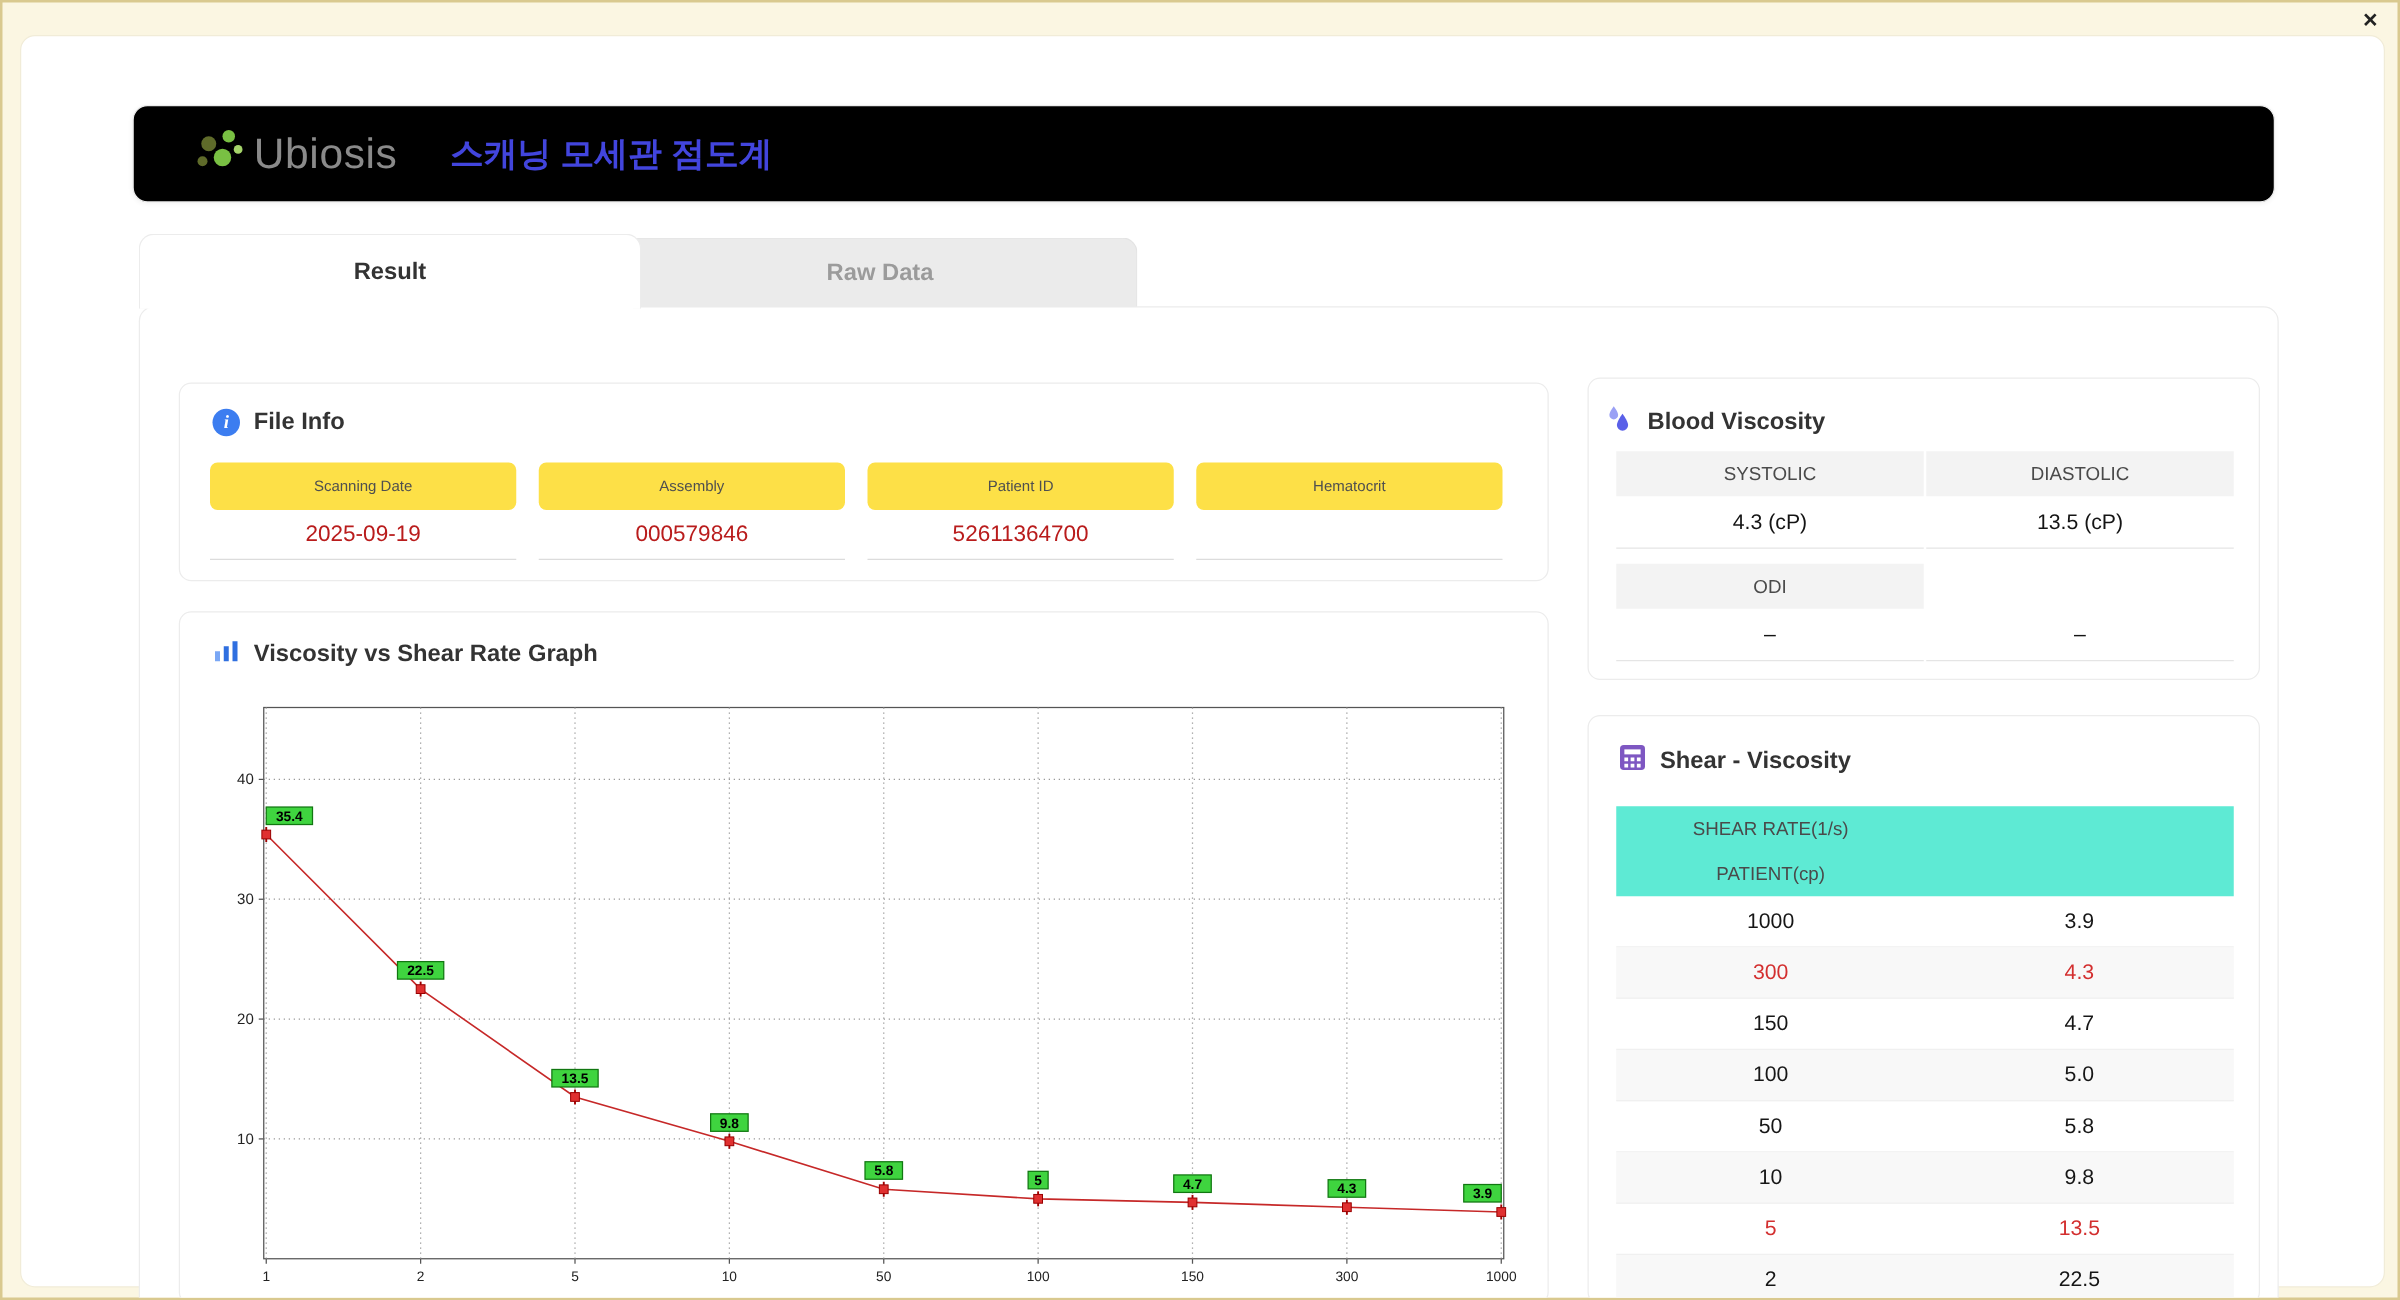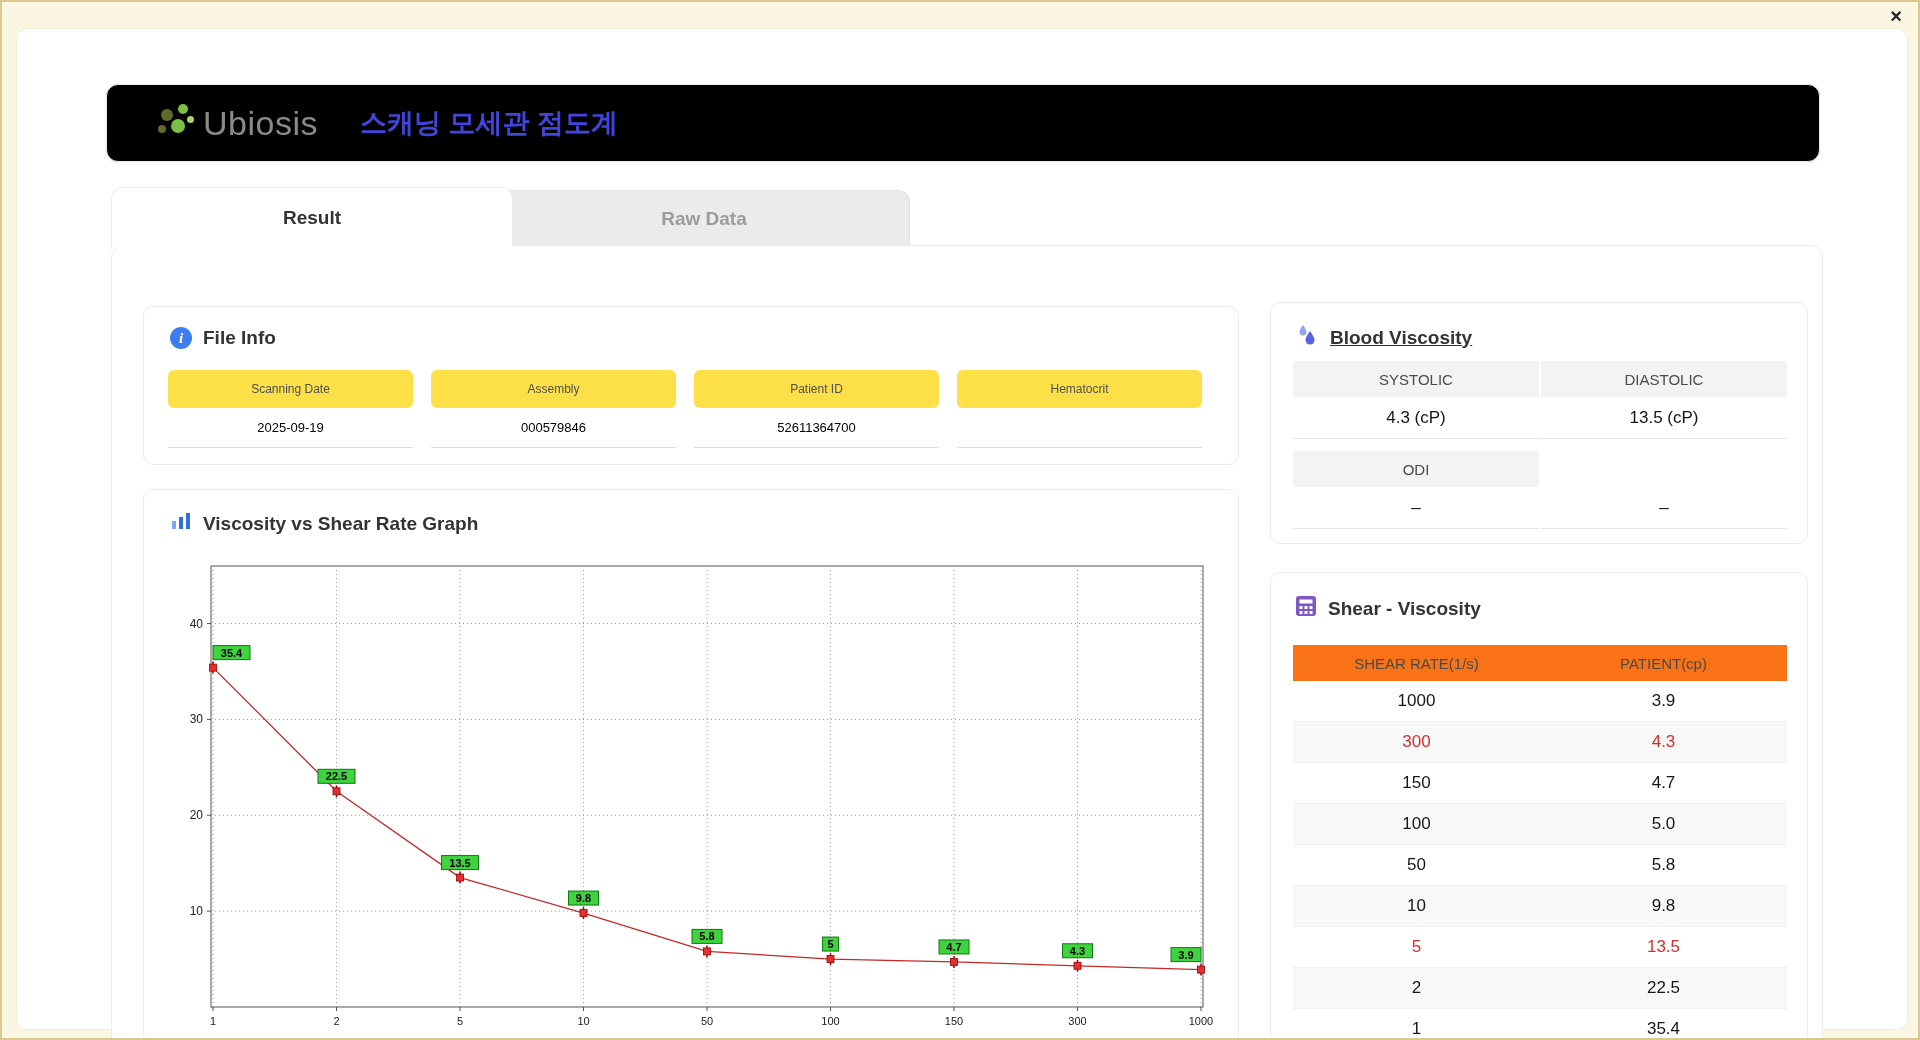--- a/index.html
+++ b/index.html
@@ -65,45 +65,45 @@
     font-family:"Liberation Serif", serif; font-style:italic; font-size:15px; font-weight:bold; }
 
   
   .fi-card{ left:31px; top:60px; width:1096px; height:159px; }
   .fi-title{ left:26px; top:20px; }
   .fi-fields{ position:absolute; left:24px; top:63px; display:flex; gap:18px; }
   .fi-field{ width:245px; }
   .fi-label{ height:38px; background:#fde047; border-radius:6px; display:flex;
     align-items:center; justify-content:center; font-size:12px; color:#4f4f4f; }
   .fi-value{ height:40px; display:flex; align-items:center; justify-content:center;
-    font-size:13px; color:#000000; border-bottom:1px solid #dcdcdc; }
+    font-size:18px; color:#b91c1c; border-bottom:1px solid #dcdcdc; }
 
   
   .graph-card{ left:31px; top:243px; width:1096px; height:555px; }
   .graph-title{ left:26px; top:20px; }
   .chart-wrap{ position:absolute; left:28px; top:64px; width:1045px; height:480px; }
   .chart-wrap svg{ width:100%; height:100%; }
   .chart-wrap text{ font-family:"Liberation Sans", sans-serif; }
 
   
   .bv-card{ left:1158px; top:56px; width:538px; height:242px; }
-  .bv-title{ left:24px; top:20px;text-decoration:underline; }
+  .bv-title{ left:12px; top:20px; }
   .bv-grid{ position:absolute; left:22px; top:58px; width:494px; }
   .bv-row{ display:flex; gap:2px; }
   .bv-gap{ height:12px; }
   .bv-h{ width:246px; height:36px; background:#f3f3f3; display:flex; align-items:center;
     justify-content:center; font-size:15px; color:#4a4a4a; }
   .bv-v{ width:246px; height:42px; display:flex; align-items:center; justify-content:center;
     font-size:17px; color:#141414; border-bottom:1px solid #e5e5e5; }
 
   
   .sv-card{ left:1158px; top:326px; width:538px; height:472px; }
   .sv-title{ left:24px; top:22px;align-items:center; }
   .sv-table{ position:absolute; left:22px; top:72px; width:494px; }
-  .sv-head{ display:flex; background:#f97316; }
+  .sv-head{ display:flex; background:#5eead4;flex-direction:column; }
   .sv-hc{ width:247px; height:36px; display:flex; align-items:center; justify-content:center;
     font-size:15px; color:#4a4a4a; }
   .sv-row{ display:flex; border-bottom:1px solid #f0f0f0; }
   .sv-row:nth-child(even){ background:#f8f8f8; }
   .sv-c{ width:247px; height:40px; display:flex; align-items:center; justify-content:center;
     font-size:17px; color:#161616; }
   .sv-row.hl .sv-c{ color:#d32f2f; }
 </style>
 </head>
 <body>

